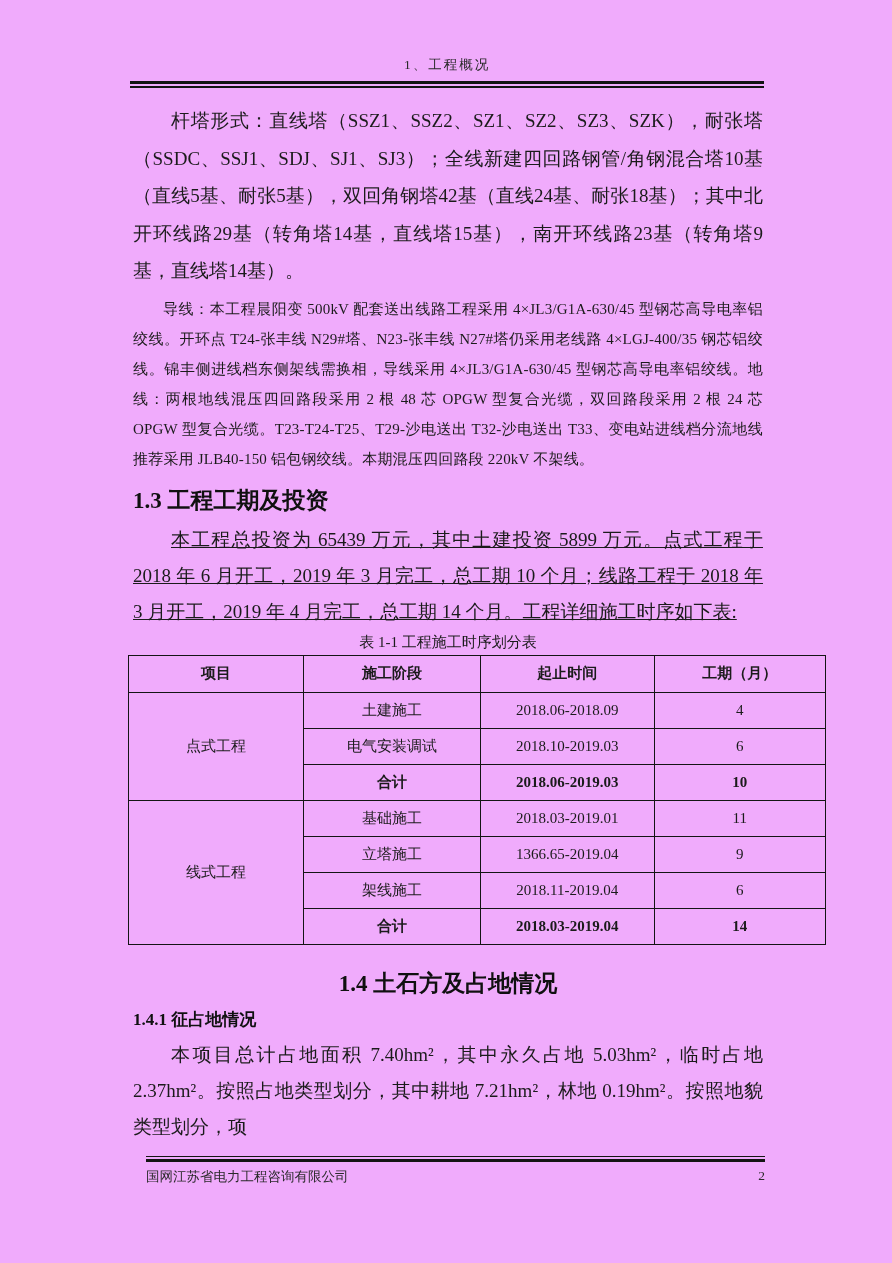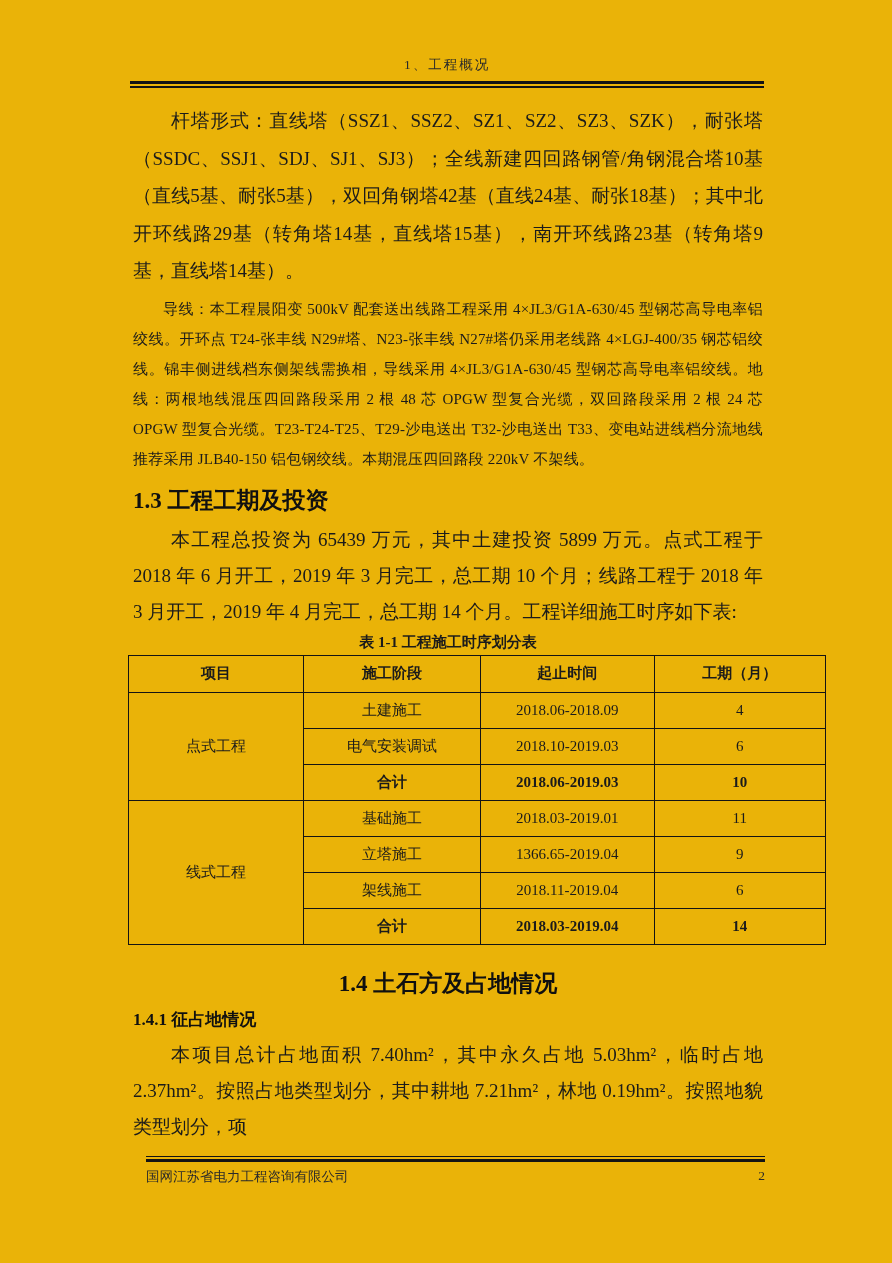--- a/index.html
+++ b/index.html
@@ -1,19 +1,19 @@
 <!DOCTYPE html>
 <html><head>
 <meta charset="utf-8">
 <style>
   html,body{margin:0;padding:0;background:#ffffff;}
   .page{
     position:relative;
     width:892px;height:1263px;
-    background:#eab308;
+    background:#f0abfc;
     overflow:hidden;
     font-family:"Liberation Serif","DejaVu Serif",serif;
     color:#1b1b1b;
   }
   
   .header{padding:56px 128px 0 130px;}
   .header-title{
     text-align:center;font-size:13.5px;letter-spacing:2px;color:#2a2a2a;
   }
   .header-rule{
@@ -30,23 +30,23 @@
   }
   .indent{text-indent:2em;}
   .p-small{
     font-size:15px;line-height:30px;text-align:justify;
     text-indent:2em;margin-top:4px;letter-spacing:0.2px;
   }
   .h-section{
     font-size:23px;font-weight:bold;line-height:30px;
     margin:12px 0 0 0;color:#101010;
   }
-  .p-after-h{margin-top:6px;line-height:36px;}
+  .p-after-h{margin-top:6px;line-height:36px;text-decoration:underline;}
   .tbl-caption{
-    font-size:15px;font-weight:bold;text-align:center;
+    font-size:15px;font-weight:normal;text-align:center;
     margin-top:2px;line-height:20px;
   }
   
   table.schedule{
     border-collapse:collapse;
     width:698px;margin-left:-5px;margin-top:3px;
     table-layout:fixed;
   }
   table.schedule th,table.schedule td{
     border:1.5px solid #141414;

